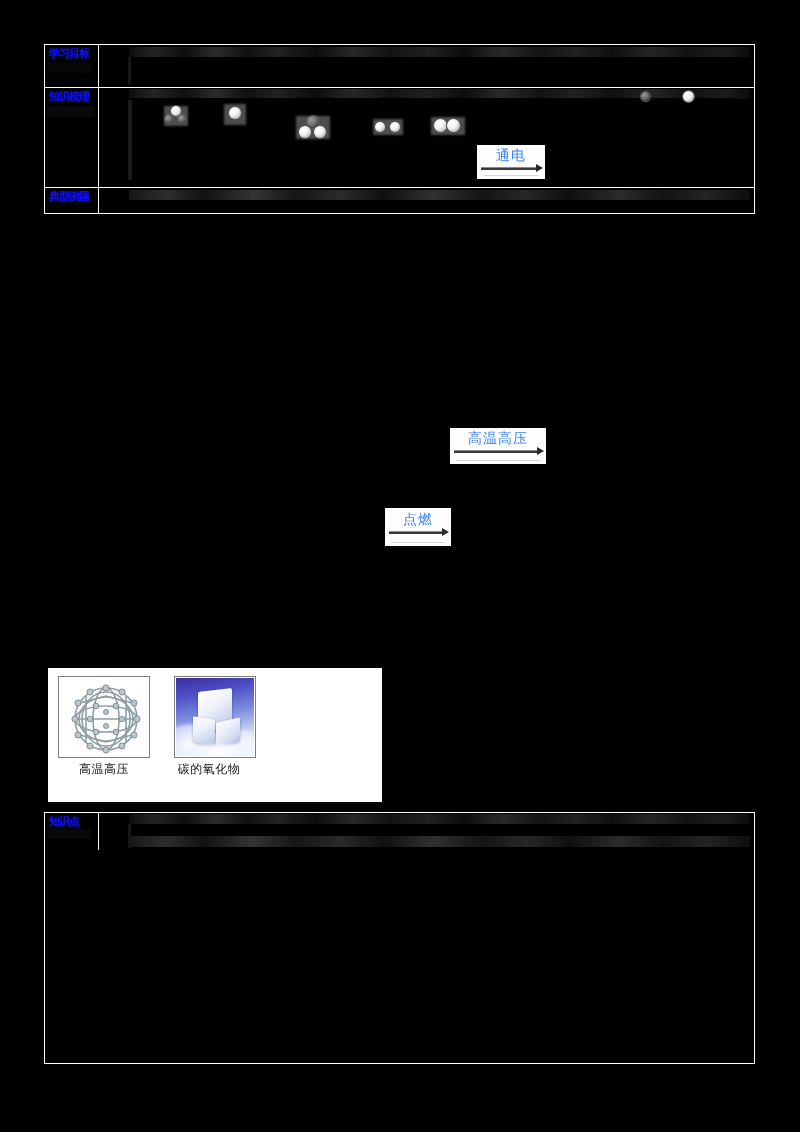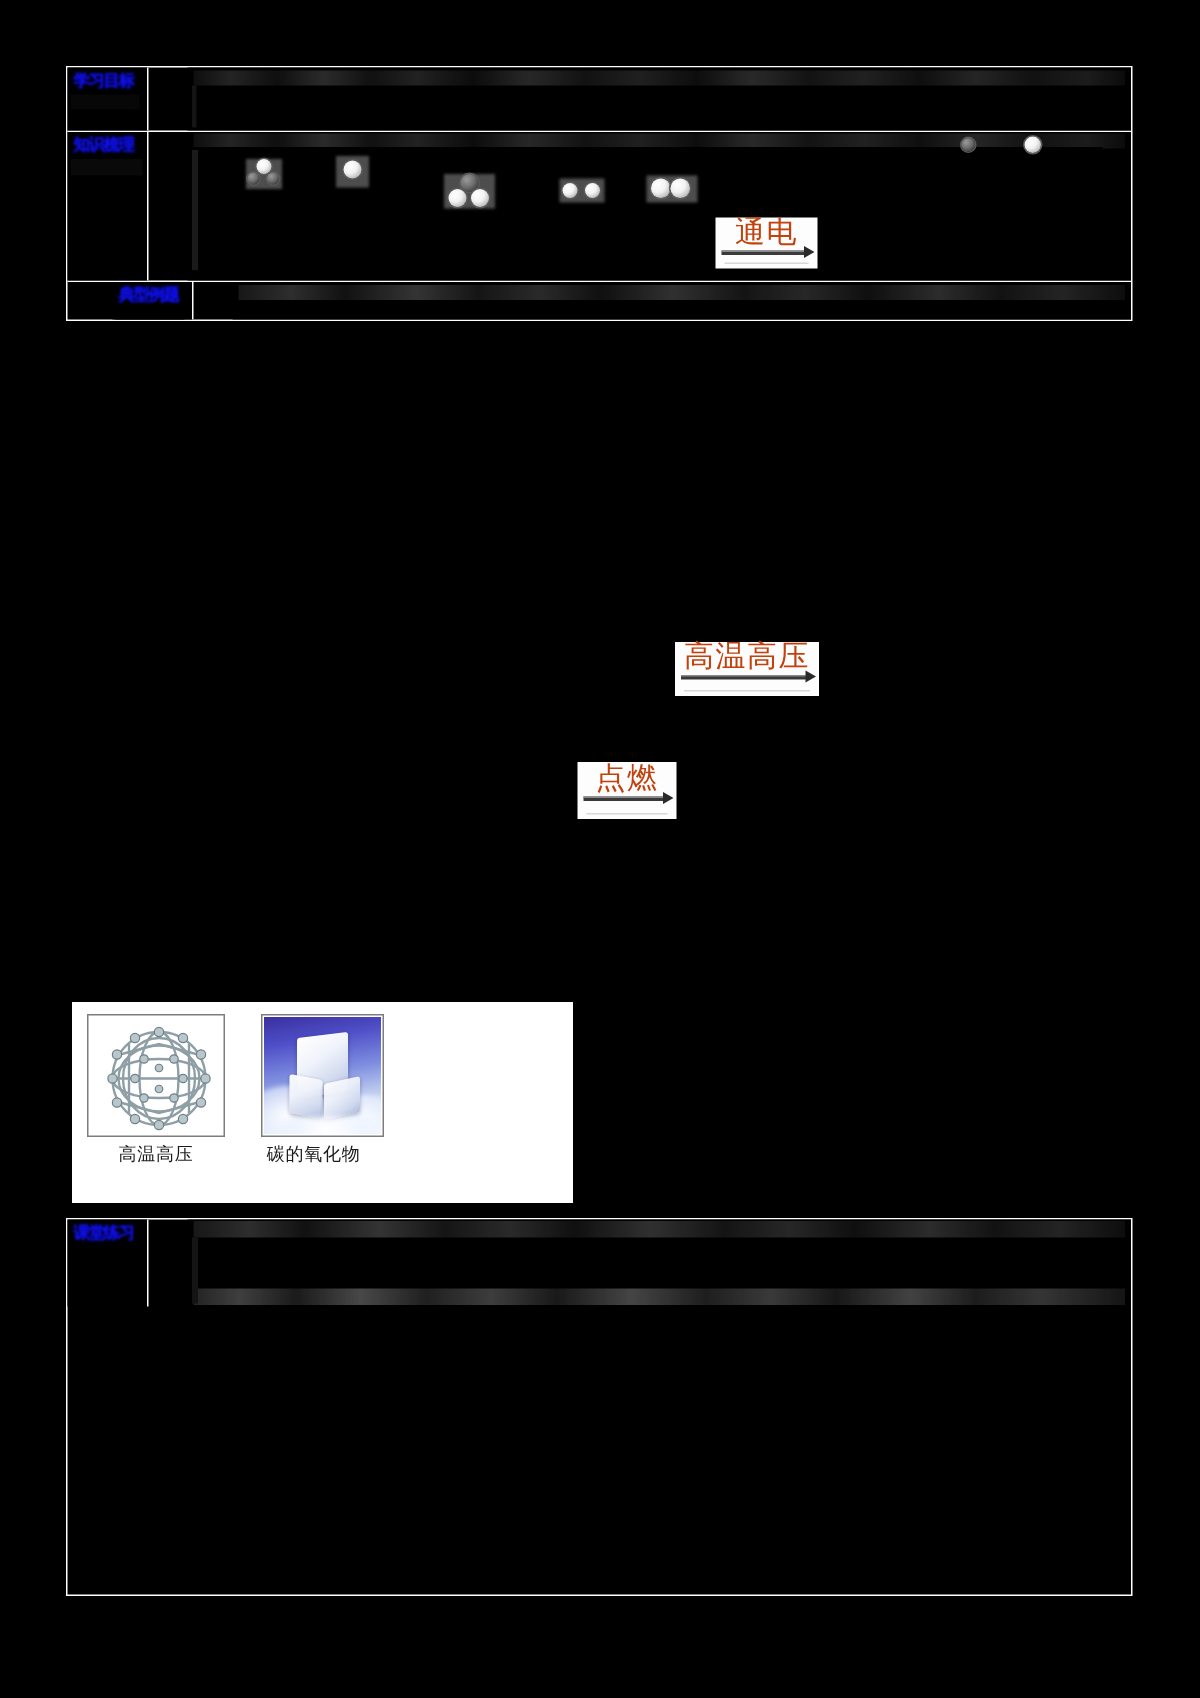--- a/index.html
+++ b/index.html
@@ -130,23 +130,23 @@
     position: absolute;
     background: #fdfdfd;
     display: flex;
     flex-direction: column;
     align-items: center;
     justify-content: flex-start;
     box-sizing: border-box;
   }
   .rxn-cond {
     font-family: Liberation Sans, sans-serif;
-    font-size: 20px;
+    font-size: 14px;
     line-height: 16px;
-    color: #c2410c;
+    color: #3b82f6;
     letter-spacing: 1px;
     white-space: nowrap;
     filter: blur(0.25px);
   }
   .rxn-arrow {
     position: relative;
     width: 100%;
     height: 8px;
     margin-top: 1px;
   }
@@ -330,21 +330,21 @@
             <div class="bar"></div>
             <div class="head"></div>
           </div>
           <div class="rxn-underline"></div>
         </div>
 
         <div class="redact" style="left:3px; top:12px; width:4px; height:80px; background:#1a1a1a;"></div>
       </div>
     </div>
 
-    <div class="wrow" style="height:25px;margin-left:30px;">
+    <div class="wrow" style="height:25px;">
       <div class="wcell-label">
         <span class="blue-label">典型例题</span>
         <div class="redact" style="left:2px; top:17px; width:46px; height:8px; background:#000;"></div>
       </div>
       <div class="wcell-body">
         <div class="tline faint" style="top:2px; height:10px;"></div>
         <div class="tline" style="top:13px; height:10px;"></div>
       </div>
     </div>
   </div>
@@ -425,32 +425,31 @@
           <div class="dryice-fog" style="left:0px; top:66px; width:84px; height:24px; opacity:.9;"></div>
         </div>
       </div>
       <span class="figcap">碳的氧化物</span>
     </div>
 
   </div>
 
   <div class="wtable" style="left:44px; top:812px; width:711px; height:252px;">
 
-
-
-
-    <div class="wrow" style="height:58px;">
+    <div class="wrow" style="height:37px;">
       <div class="wcell-label">
-        <span class="blue-label">课堂练习</span>
-        <div class="redact" style="left:2px; top:16px; width:48px; height:40px; background:#000;"></div>
+        <span class="blue-label">知识点</span>
+        <div class="redact" style="left:2px; top:16px; width:44px; height:10px; background:#080808;"></div>
+        <div class="redact" style="left:2px; top:26px; width:38px; height:10px; background:#000;"></div>
       </div>
       <div class="wcell-body">
-        <div class="tline faint" style="top:1px;  height:11px;"></div>
-        <div class="tline" style="top:13px; height:10px;"></div>
-        <div class="tline" style="top:24px; height:10px;"></div>
-        <div class="tline" style="top:35px; height:10px;"></div>
-        <div class="tline midgray" style="top:46px; height:11px;"></div>
-        <div class="redact" style="left:3px; top:12px; width:4px; height:44px; background:#141414;"></div>
-      </div>
-    </div>
+        <div class="tline top-edge" style="top:1px; height:10px;"></div>
+        <div class="tline" style="top:12px; height:10px;"></div>
+        <div class="tline faint" style="top:23px; height:11px;"></div>
+        <div class="redact" style="left:3px; top:11px; width:3px; height:24px; background:#161616;"></div>
+      </div>
+    </div>
+
+
+
   </div>
 
 </div>
 
 </body></html>

